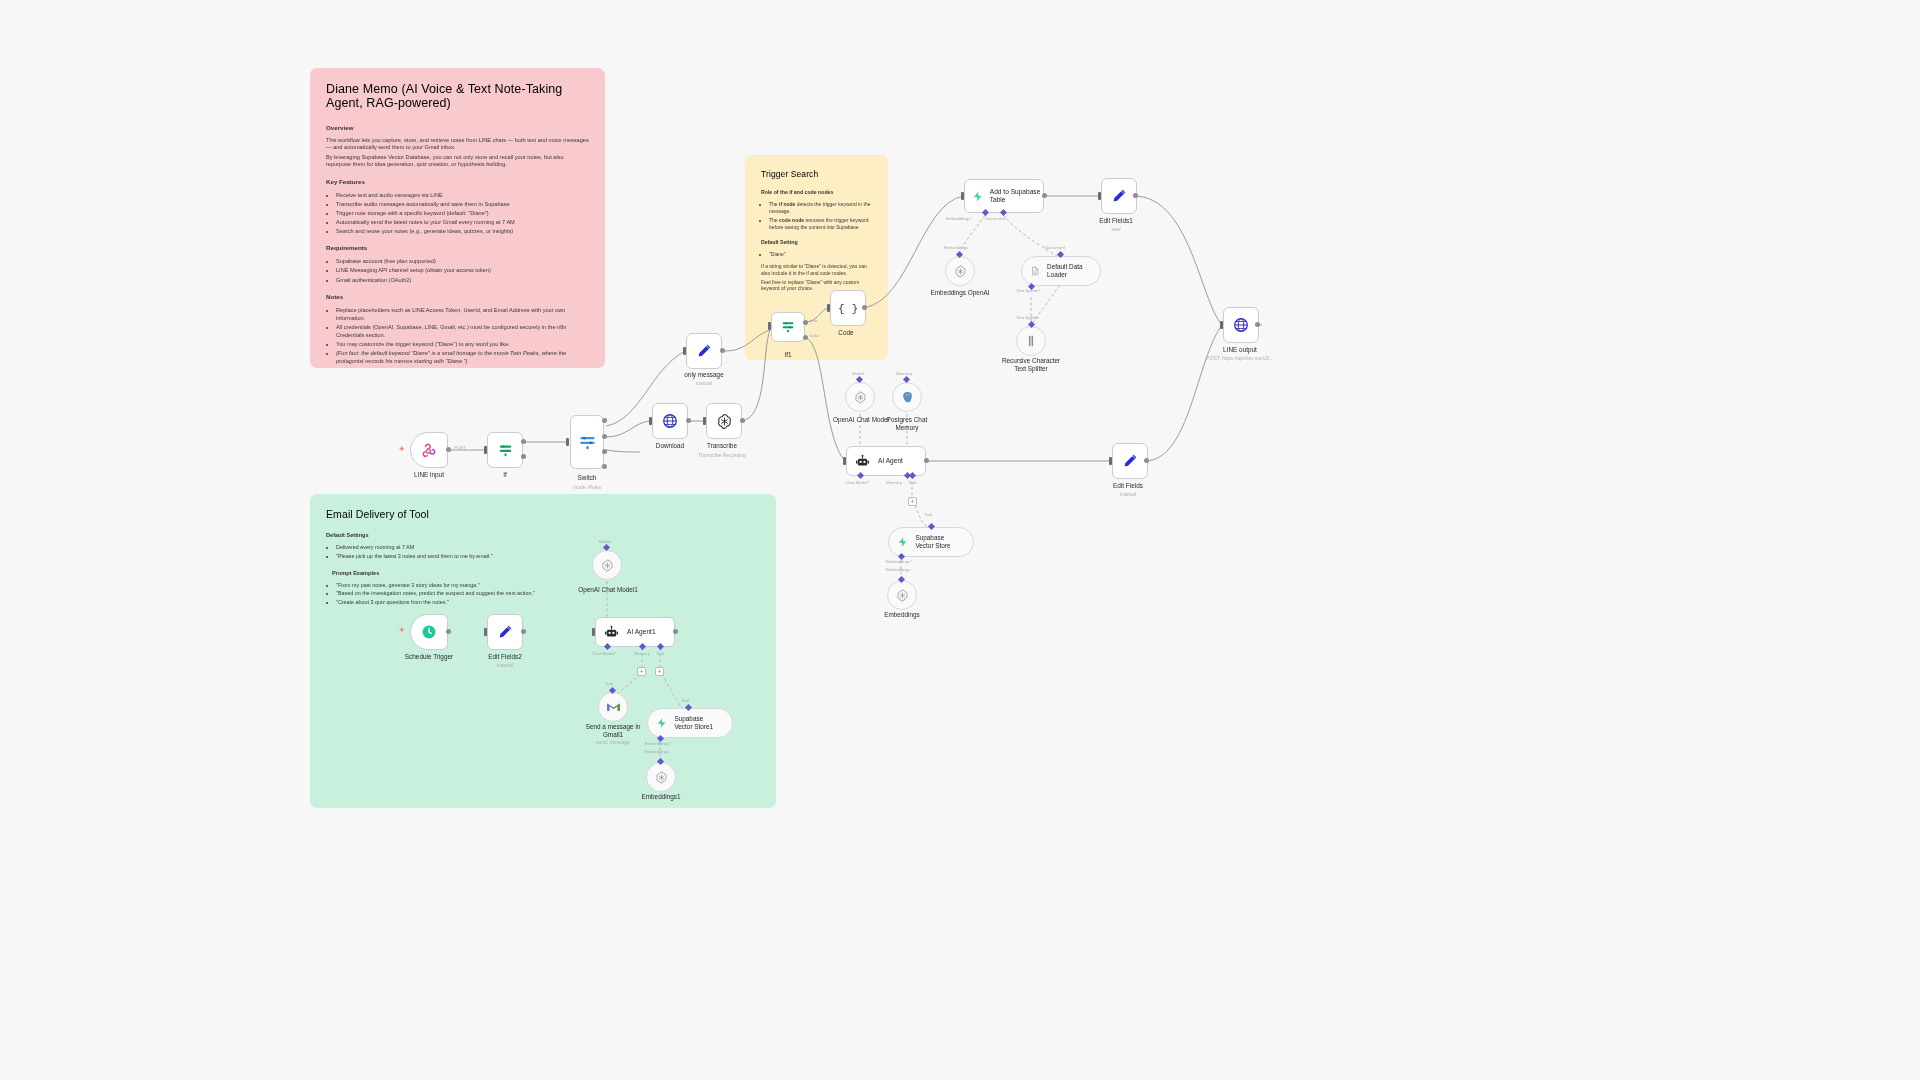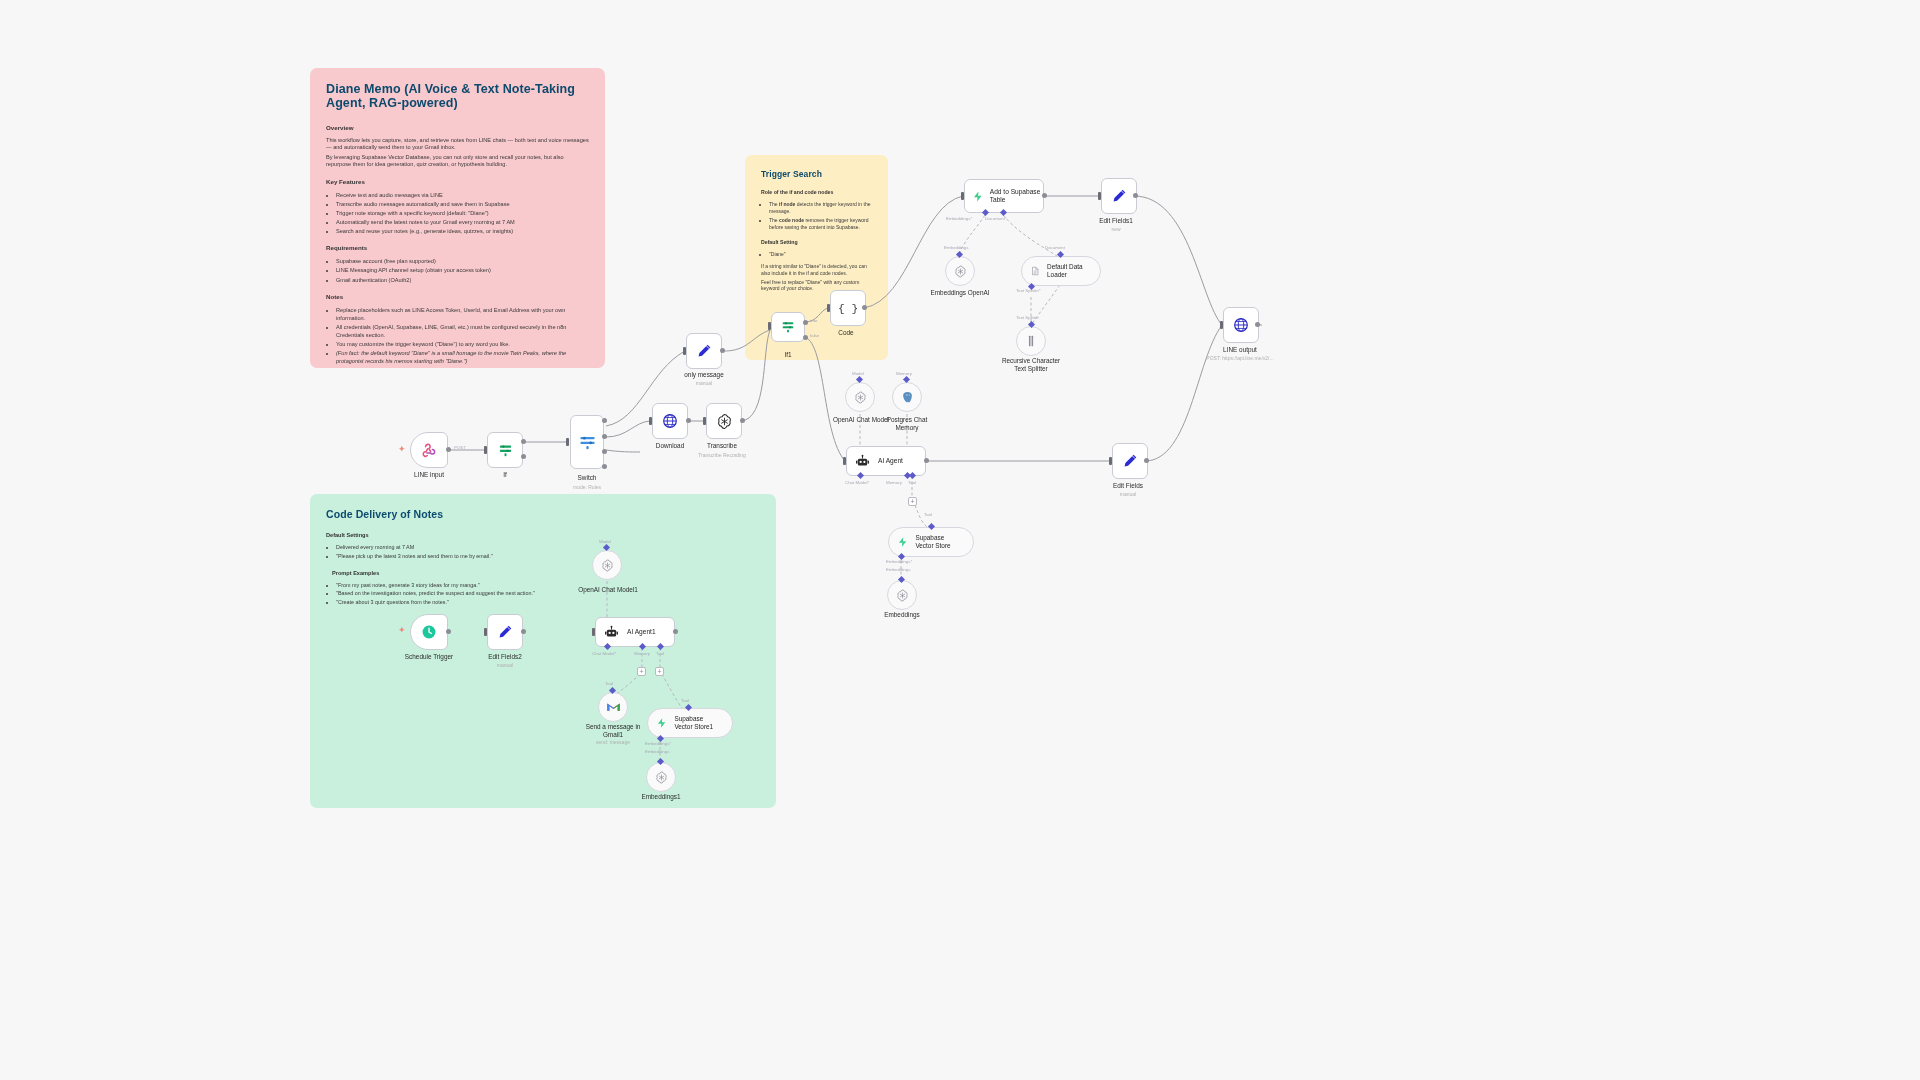--- a/index.html
+++ b/index.html
@@ -20,22 +20,22 @@
   
   .sticky {
     position: absolute;
     border-radius: 7px;
     padding: 14px 16px 14px 16px;
     overflow: hidden;
   }
   .sticky h2 {
     margin: 0 0 14px 0;
     font-size: 12.5px;
-    font-weight: 700;
-    color: #0c4a6e;
+    font-weight: 400;
+    color: #000000;
     letter-spacing: .1px;
   }
   .sticky h3 {
     margin: 9px 0 6px 0;
     font-size: 6.2px;
     font-weight: 700;
     color: #333;
   }
   .sticky p {
     margin: 0 0 2px 0;
@@ -309,21 +309,21 @@
 
     <h3 style="font-size:5.2px; margin-top:8px;">Default Setting</h3>
     <ul style="padding-left:8px;">
       <li style="font-size:5px;">"Diane"</li>
     </ul>
     <p style="font-size:5px; margin-top:5px;">If a string similar to "Diane" is detected, you can also include it in the if and code nodes.</p>
     <p style="font-size:5px;">Feel free to replace "Diane" with any custom keyword of your choice.</p>
   </div>
 
   <div class="sticky note-green" style="left:310px; top:494px; width:466px; height:314px;">
-    <h2 style="font-size:10.5px; margin-bottom:12px;">Code Delivery of Notes</h2>
+    <h2 style="font-size:10.5px; margin-bottom:12px;">Email Delivery of Tool</h2>
 
     <h3 style="font-size:5.6px;">Default Settings</h3>
     <ul>
       <li style="font-size:5.4px;">Delivered every morning at 7 AM</li>
       <li style="font-size:5.4px;">"Please pick up the latest 3 notes and send them to me by email."</li>
     </ul>
 
     <h3 style="font-size:5.6px; margin-left:6px; margin-top:9px;">Prompt Examples</h3>
     <ul>
       <li style="font-size:5.4px;">"From my past notes, generate 3 story ideas for my manga."</li>

